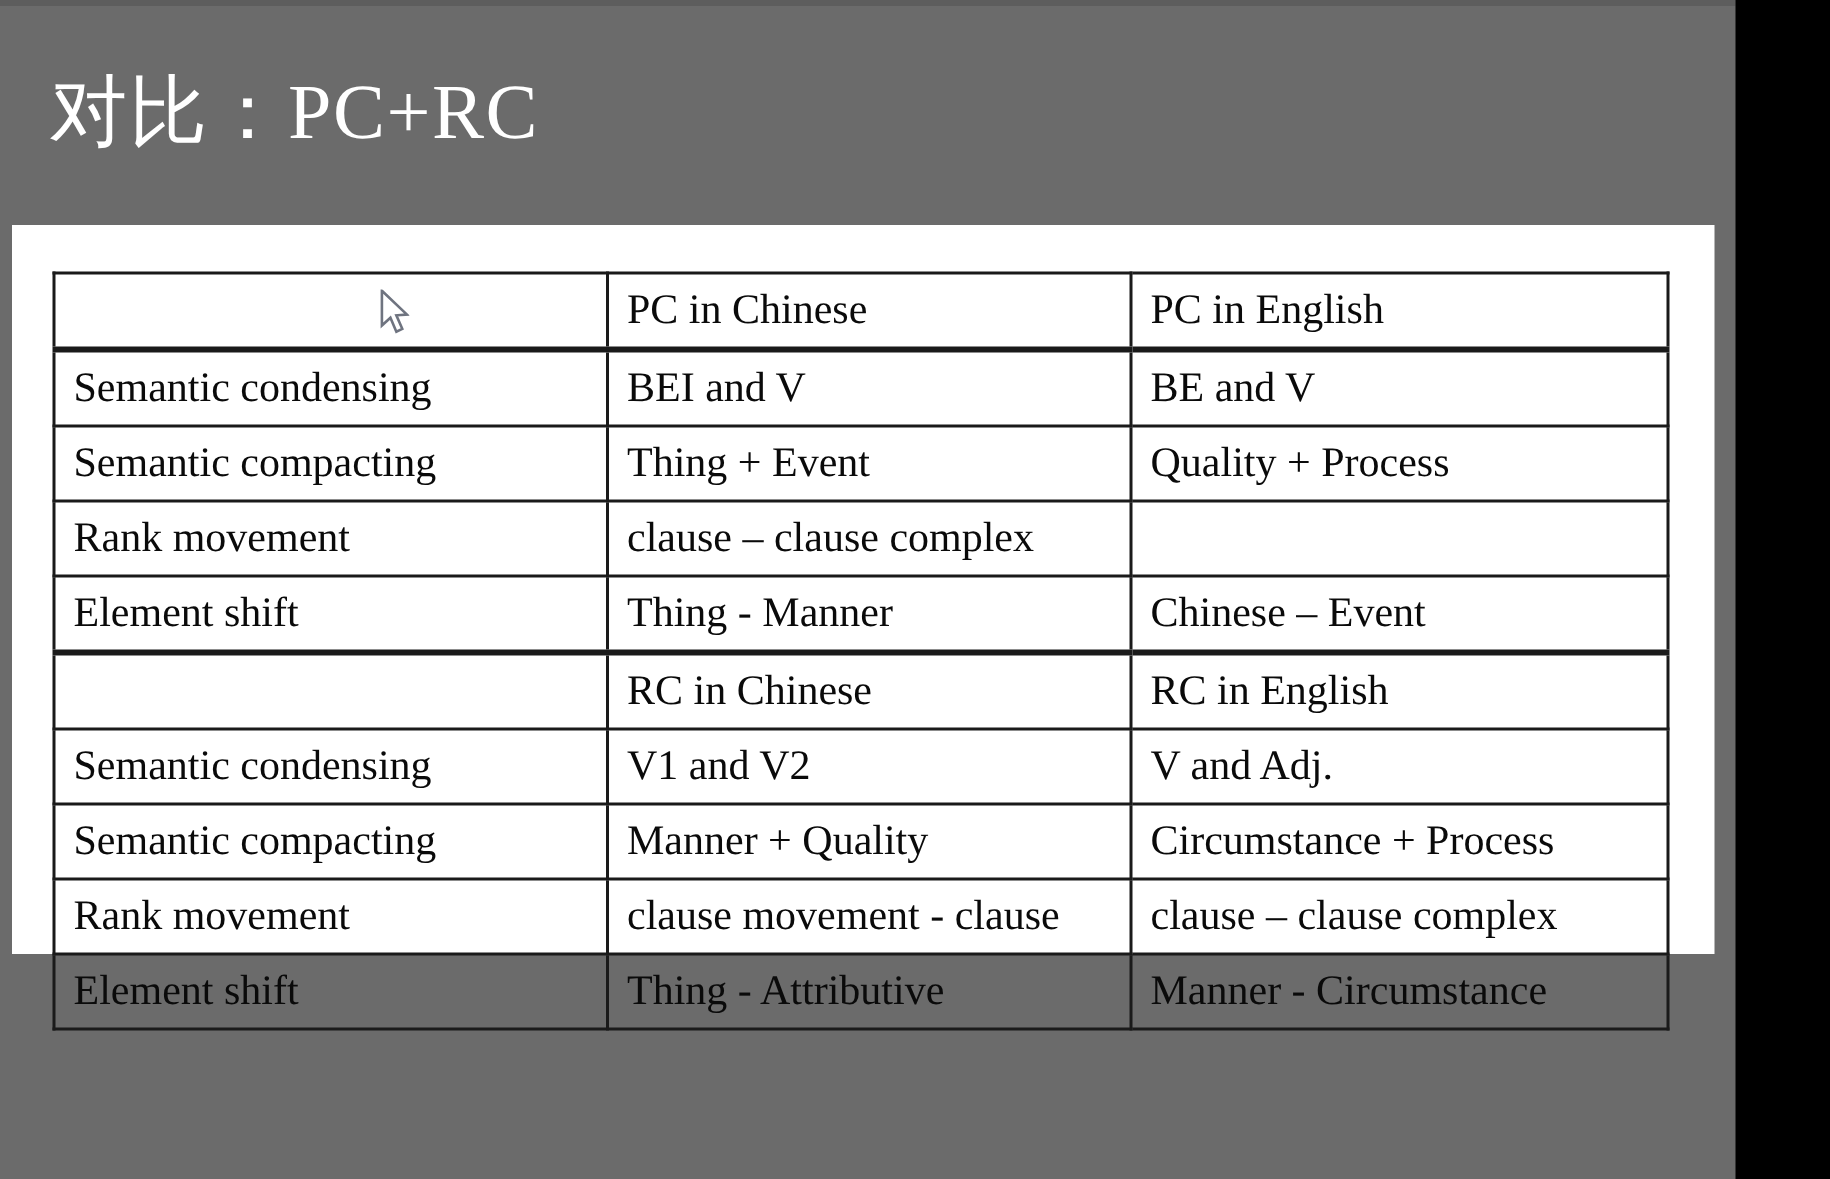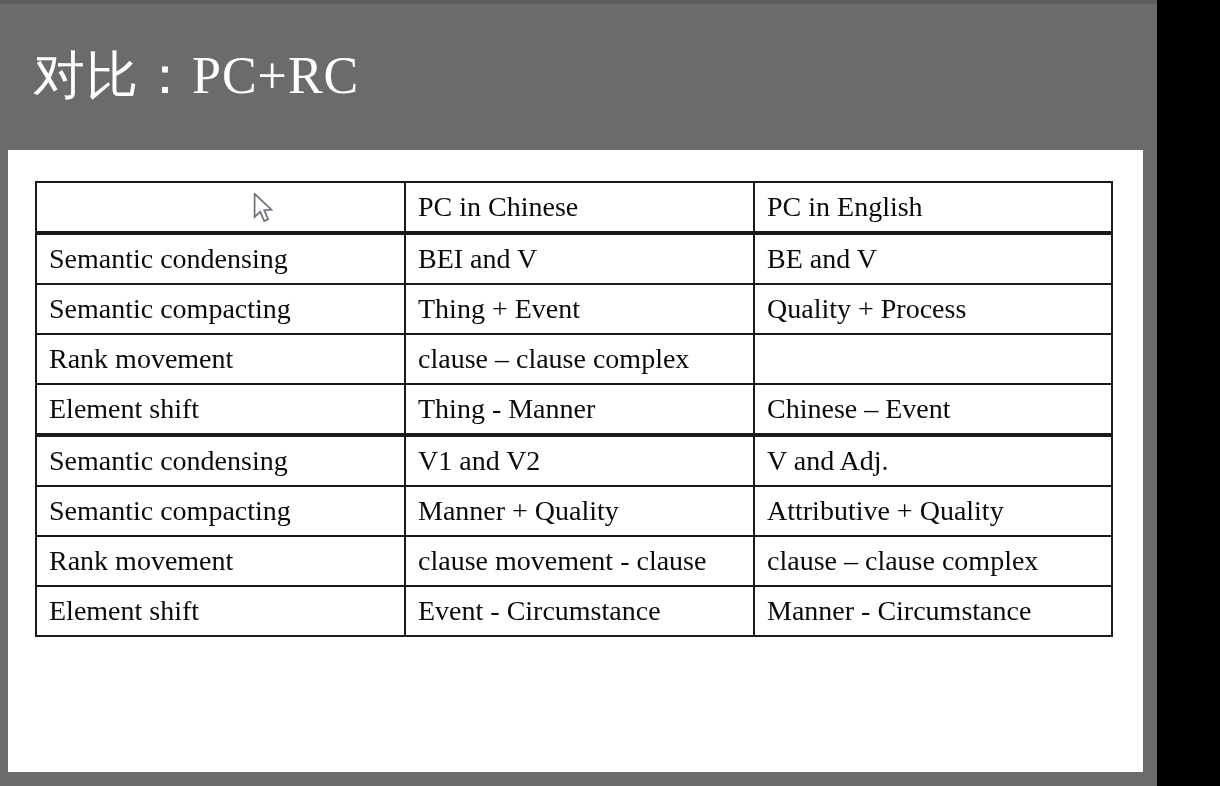--- a/index.html
+++ b/index.html
@@ -39,21 +39,21 @@
     line-height: 1.15;
     white-space: nowrap;
     letter-spacing: 1px;
     margin-top: 34px;
   }
   .panel {
     position: absolute;
     left: 8px;
     top: 150px;
     width: 1135px;
-    height: 622px;
+    height: 486px;
     background: #ffffff;
   }
   table.cmp {
     position: absolute;
     left: 27px;
     top: 31px;
     border-collapse: collapse;
     table-layout: fixed;
     width: 1076px;
   }
@@ -114,37 +114,42 @@
         <td>Rank movement</td>
         <td>clause – clause complex</td>
         <td></td>
       </tr>
       <tr class="section-end">
         <td>Element shift</td>
         <td>Thing - Manner</td>
         <td>Chinese – Event</td>
       </tr>
       <tr>
+        <td></td>
+        <td>RC in Chinese</td>
+        <td>RC in English</td>
+      </tr>
+      <tr>
         <td>Semantic condensing</td>
         <td>V1 and V2</td>
         <td>V and Adj.</td>
       </tr>
       <tr>
         <td>Semantic compacting</td>
         <td>Manner + Quality</td>
-        <td>Attributive + Quality</td>
+        <td>Circumstance + Process</td>
       </tr>
       <tr>
         <td>Rank movement</td>
         <td>clause movement - clause</td>
         <td>clause – clause complex</td>
       </tr>
       <tr>
         <td>Element shift</td>
-        <td>Event - Circumstance</td>
+        <td>Thing - Attributive</td>
         <td>Manner - Circumstance</td>
       </tr>
     </tbody>
   </table>
 </div>
 
 <svg class="cursor" viewBox="0 0 12 19" xmlns="http://www.w3.org/2000/svg">
   <polygon points="1,0.5 1,15.2 4.6,11.9 7.1,17.8 9.6,16.6 7.1,10.9 11.6,10.6" fill="#ffffff" stroke="#6f7480" stroke-width="1.1" stroke-linejoin="miter"></polygon>
 </svg>
 

